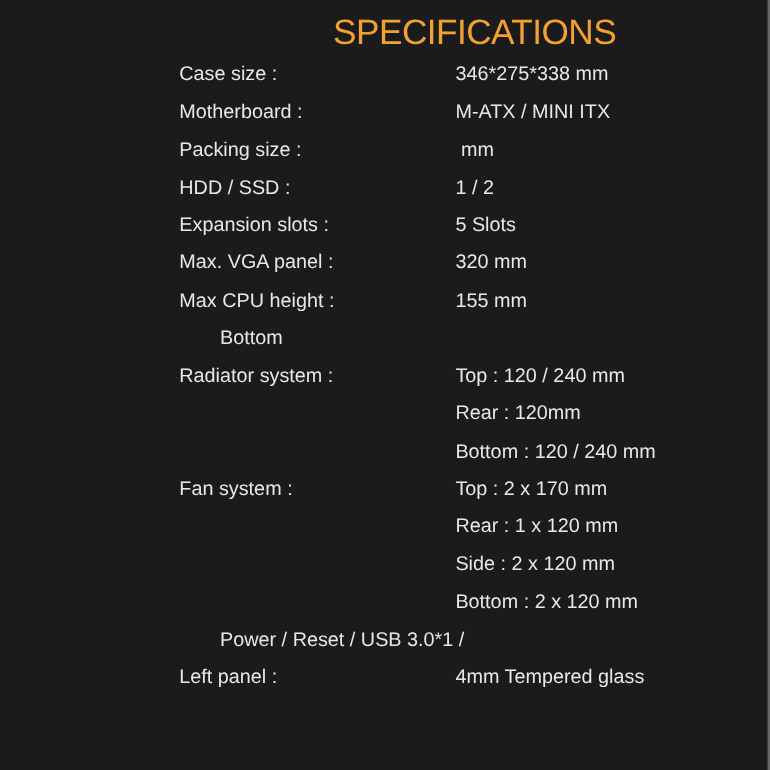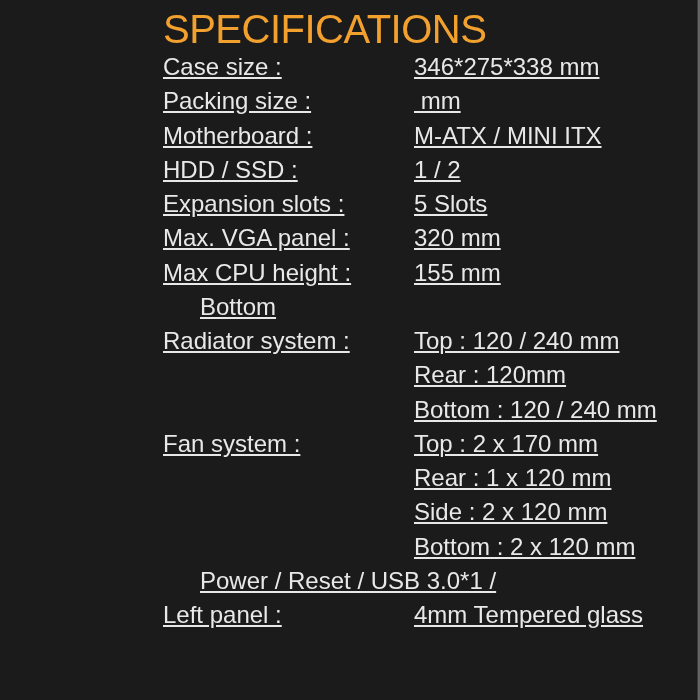--- a/index.html
+++ b/index.html
@@ -17,36 +17,36 @@
   body {
     background: var(--bg);
     font-family: "Liberation Sans", sans-serif;
     color: var(--text);
     position: relative;
   }
   .panel {
     padding: 13px 0 0 163px;
   }
   .title {
-    font-size: 40px;
+    font-size: 32px;
     line-height: 32px;
     font-weight: 400;
     letter-spacing: -0.5px;
     color: var(--accent);
     margin: 0 0 5px 0;
     white-space: pre;
+    text-align: center;
   }
   .rows { }
   .spec-row {
     display: flex;
     align-items: flex-start;
-    font-size: 24px;
+    font-size: 18px;
     line-height: 34.25px;
     font-weight: 400;
-    text-decoration: underline;
   }
   .spec-label {
     flex: 0 0 214px;
     width: 214px;
     white-space: pre;
     color: var(--text);
   }
   .spec-value {
     white-space: pre;
     color: var(--text);
@@ -66,26 +66,26 @@
 <body>
 
 <div class="panel">
   <h1 class="title">SPECIFICATIONS</h1>
   <div class="rows" id="spec-rows">
       <div class="spec-row">
         <div class="spec-label">Case size :</div>
         <div class="spec-value"><div class="value-line">346*275*338 mm</div></div>
       </div>
       <div class="spec-row">
+        <div class="spec-label">Motherboard :</div>
+        <div class="spec-value"><div class="value-line">M-ATX / MINI ITX</div></div>
+      </div>
+      <div class="spec-row">
         <div class="spec-label">Packing size :</div>
         <div class="spec-value"><div class="value-line"> mm</div></div>
-      </div>
-      <div class="spec-row">
-        <div class="spec-label">Motherboard :</div>
-        <div class="spec-value"><div class="value-line">M-ATX / MINI ITX</div></div>
       </div>
       <div class="spec-row">
         <div class="spec-label">HDD / SSD :</div>
         <div class="spec-value"><div class="value-line">1 / 2</div></div>
       </div>
       <div class="spec-row">
         <div class="spec-label">Expansion slots :</div>
         <div class="spec-value"><div class="value-line">5 Slots</div></div>
       </div>
       <div class="spec-row">

